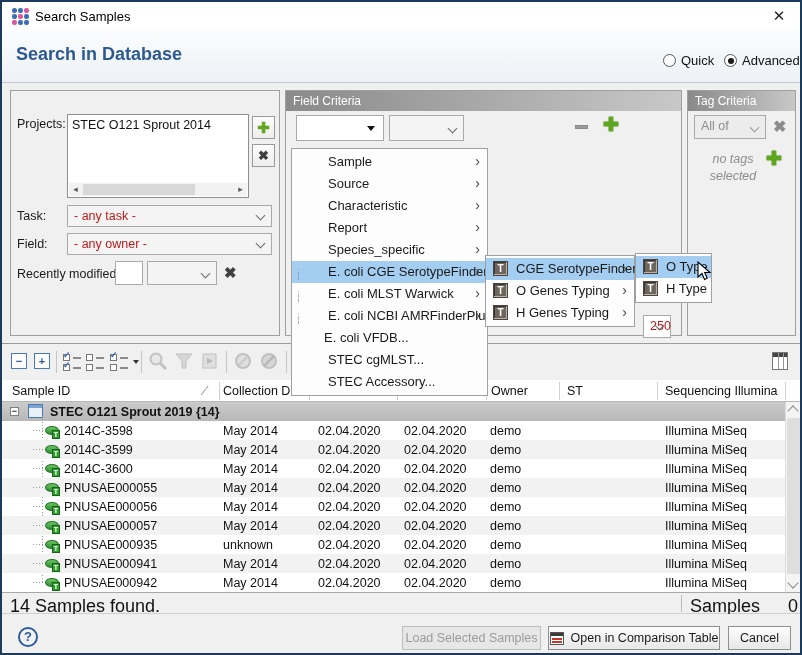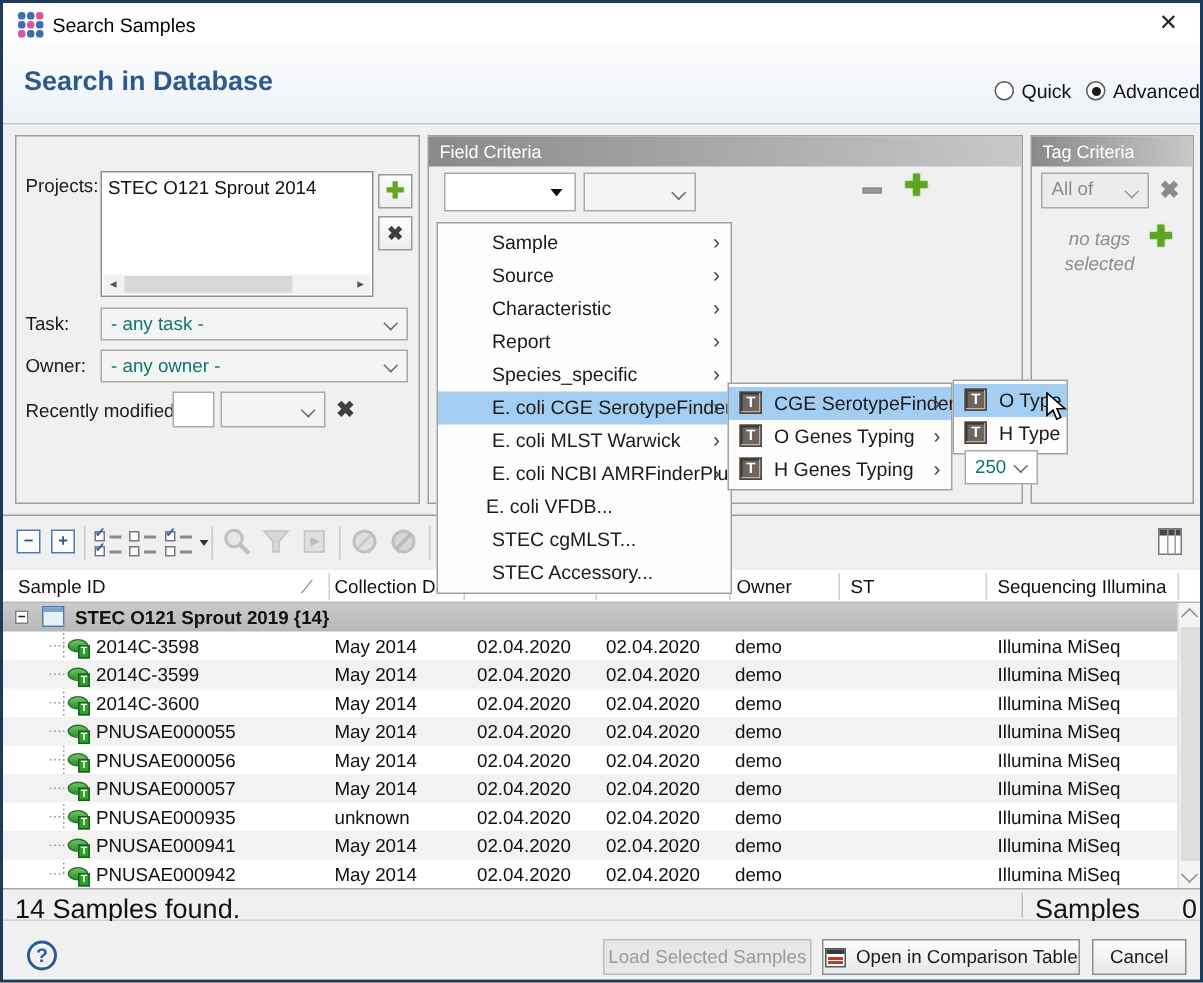--- a/index.html
+++ b/index.html
@@ -39,21 +39,21 @@
   .hsb { position:absolute; left:1px; right:1px; bottom:1px; height:13px; background:#f2f2f2; }
   .hsb .arr { position:absolute; top:0; width:13px; height:13px; color:#555; font-size:9px; line-height:13px; text-align:center; }
   .hsb .thumb { position:absolute; left:14px; top:1px; width:112px; height:11px; background:#d8d8d8; }
 
   .sqbtn { position:absolute; width:23px; height:23px; border:1px solid #9a9a9a;
            background:linear-gradient(#fdfdfd,#ededed); text-align:center; }
   .plus { color:#64a61f; font-size:15px; font-weight:bold; line-height:21px; }
   .xglyph { color:#3f3f3f; font-size:13px; font-weight:bold; line-height:21px; }
 
   .dd { position:absolute; background:#f4f4f4; border:1px solid #a9a9a9; font-size:12.5px;
-        color:#0f766e; padding:3px 18px 0 6px; white-space:nowrap; }
+        color:#b91c1c; padding:3px 18px 0 6px; white-space:nowrap; }
   .dd.white { background:#fff; }
   .dd.dis { color:#8b8b8b; background:#ececec; }
   .chev { position:absolute; right:7px; top:6px; width:7px; height:7px;
           border-right:1.6px solid #6a6a6a; border-bottom:1.6px solid #6a6a6a; transform:rotate(45deg); }
   .blacktri { position:absolute; right:8px; top:10px; width:0; height:0;
           border-left:4px solid transparent; border-right:4px solid transparent; border-top:5px solid #111; }
   .inputbox { position:absolute; background:#fff; border:1px solid #a9a9a9; }
 
   .minus-ic { position:absolute; width:13px; height:4px; background:#9a9a9a; border:1px solid #8a8a8a; }
   .plus-big { position:absolute; font-size:19px; font-weight:bold; color:#5ea61e;
@@ -193,21 +193,21 @@
     </div>
     <div class="sqbtn" style="left:241px; top:25px;"><span class="plus">✚</span></div>
     <div class="sqbtn" style="left:241px; top:53px;"><span class="xglyph">✖</span></div>
 
     <label class="fl abs" style="left:6px; top:118px;">Task:</label>
     <div class="dd" style="left:56px; top:114px; width:205px; height:22px;">
       <span>- any task -</span>
       <span class="chev"></span>
     </div>
 
-    <label class="fl abs" style="left:6px; top:146px;">Owner:</label>
+    <label class="fl abs" style="left:6px; top:146px;">Field:</label>
     <div class="dd" style="left:56px; top:142px; width:205px; height:22px;">
       <span>- any owner -</span>
       <span class="chev"></span>
     </div>
 
     <label class="fl abs" style="left:6px; top:176px;">Recently modified:</label>
     <div class="inputbox" style="left:104px; top:170px; width:28px; height:24px;"></div>
     <div class="dd" style="left:136px; top:170px; width:70px; height:24px;">
       <span class="chev" style="top:8px;"></span>
     </div>
@@ -219,21 +219,21 @@
     <div class="dd white" style="left:10px; top:24px; width:88px; height:26px;">
       <span class="blacktri"></span>
     </div>
     <div class="dd" style="left:103px; top:24px; width:75px; height:26px;">
       <span class="chev" style="top:9px;"></span>
     </div>
     <span class="minus-ic" style="left:289px; top:34px;"></span>
     <span class="plus-big" style="left:317px; top:26px;">✚</span>
   </div>
 
-  <div class="dd white" style="left:641px; top:298px; width:49px; height:23px; z-index:45;">
+  <div class="dd white" style="left:641px; top:313px; width:28px; height:23px; z-index:45;">
     <span>250</span>
     <span class="chev"></span>
   </div>
   <div class="searchbtn">
     <svg width="15" height="15" viewBox="0 0 15 15">
       <circle cx="6" cy="6" r="4" fill="#e8f1fa" stroke="#6d87a8" stroke-width="1.8"></circle>
       <line x1="9.2" y1="9.2" x2="13.5" y2="13.5" stroke="#8a7d64" stroke-width="2.4"></line>
     </svg>
     <span>Search</span>
   </div>

